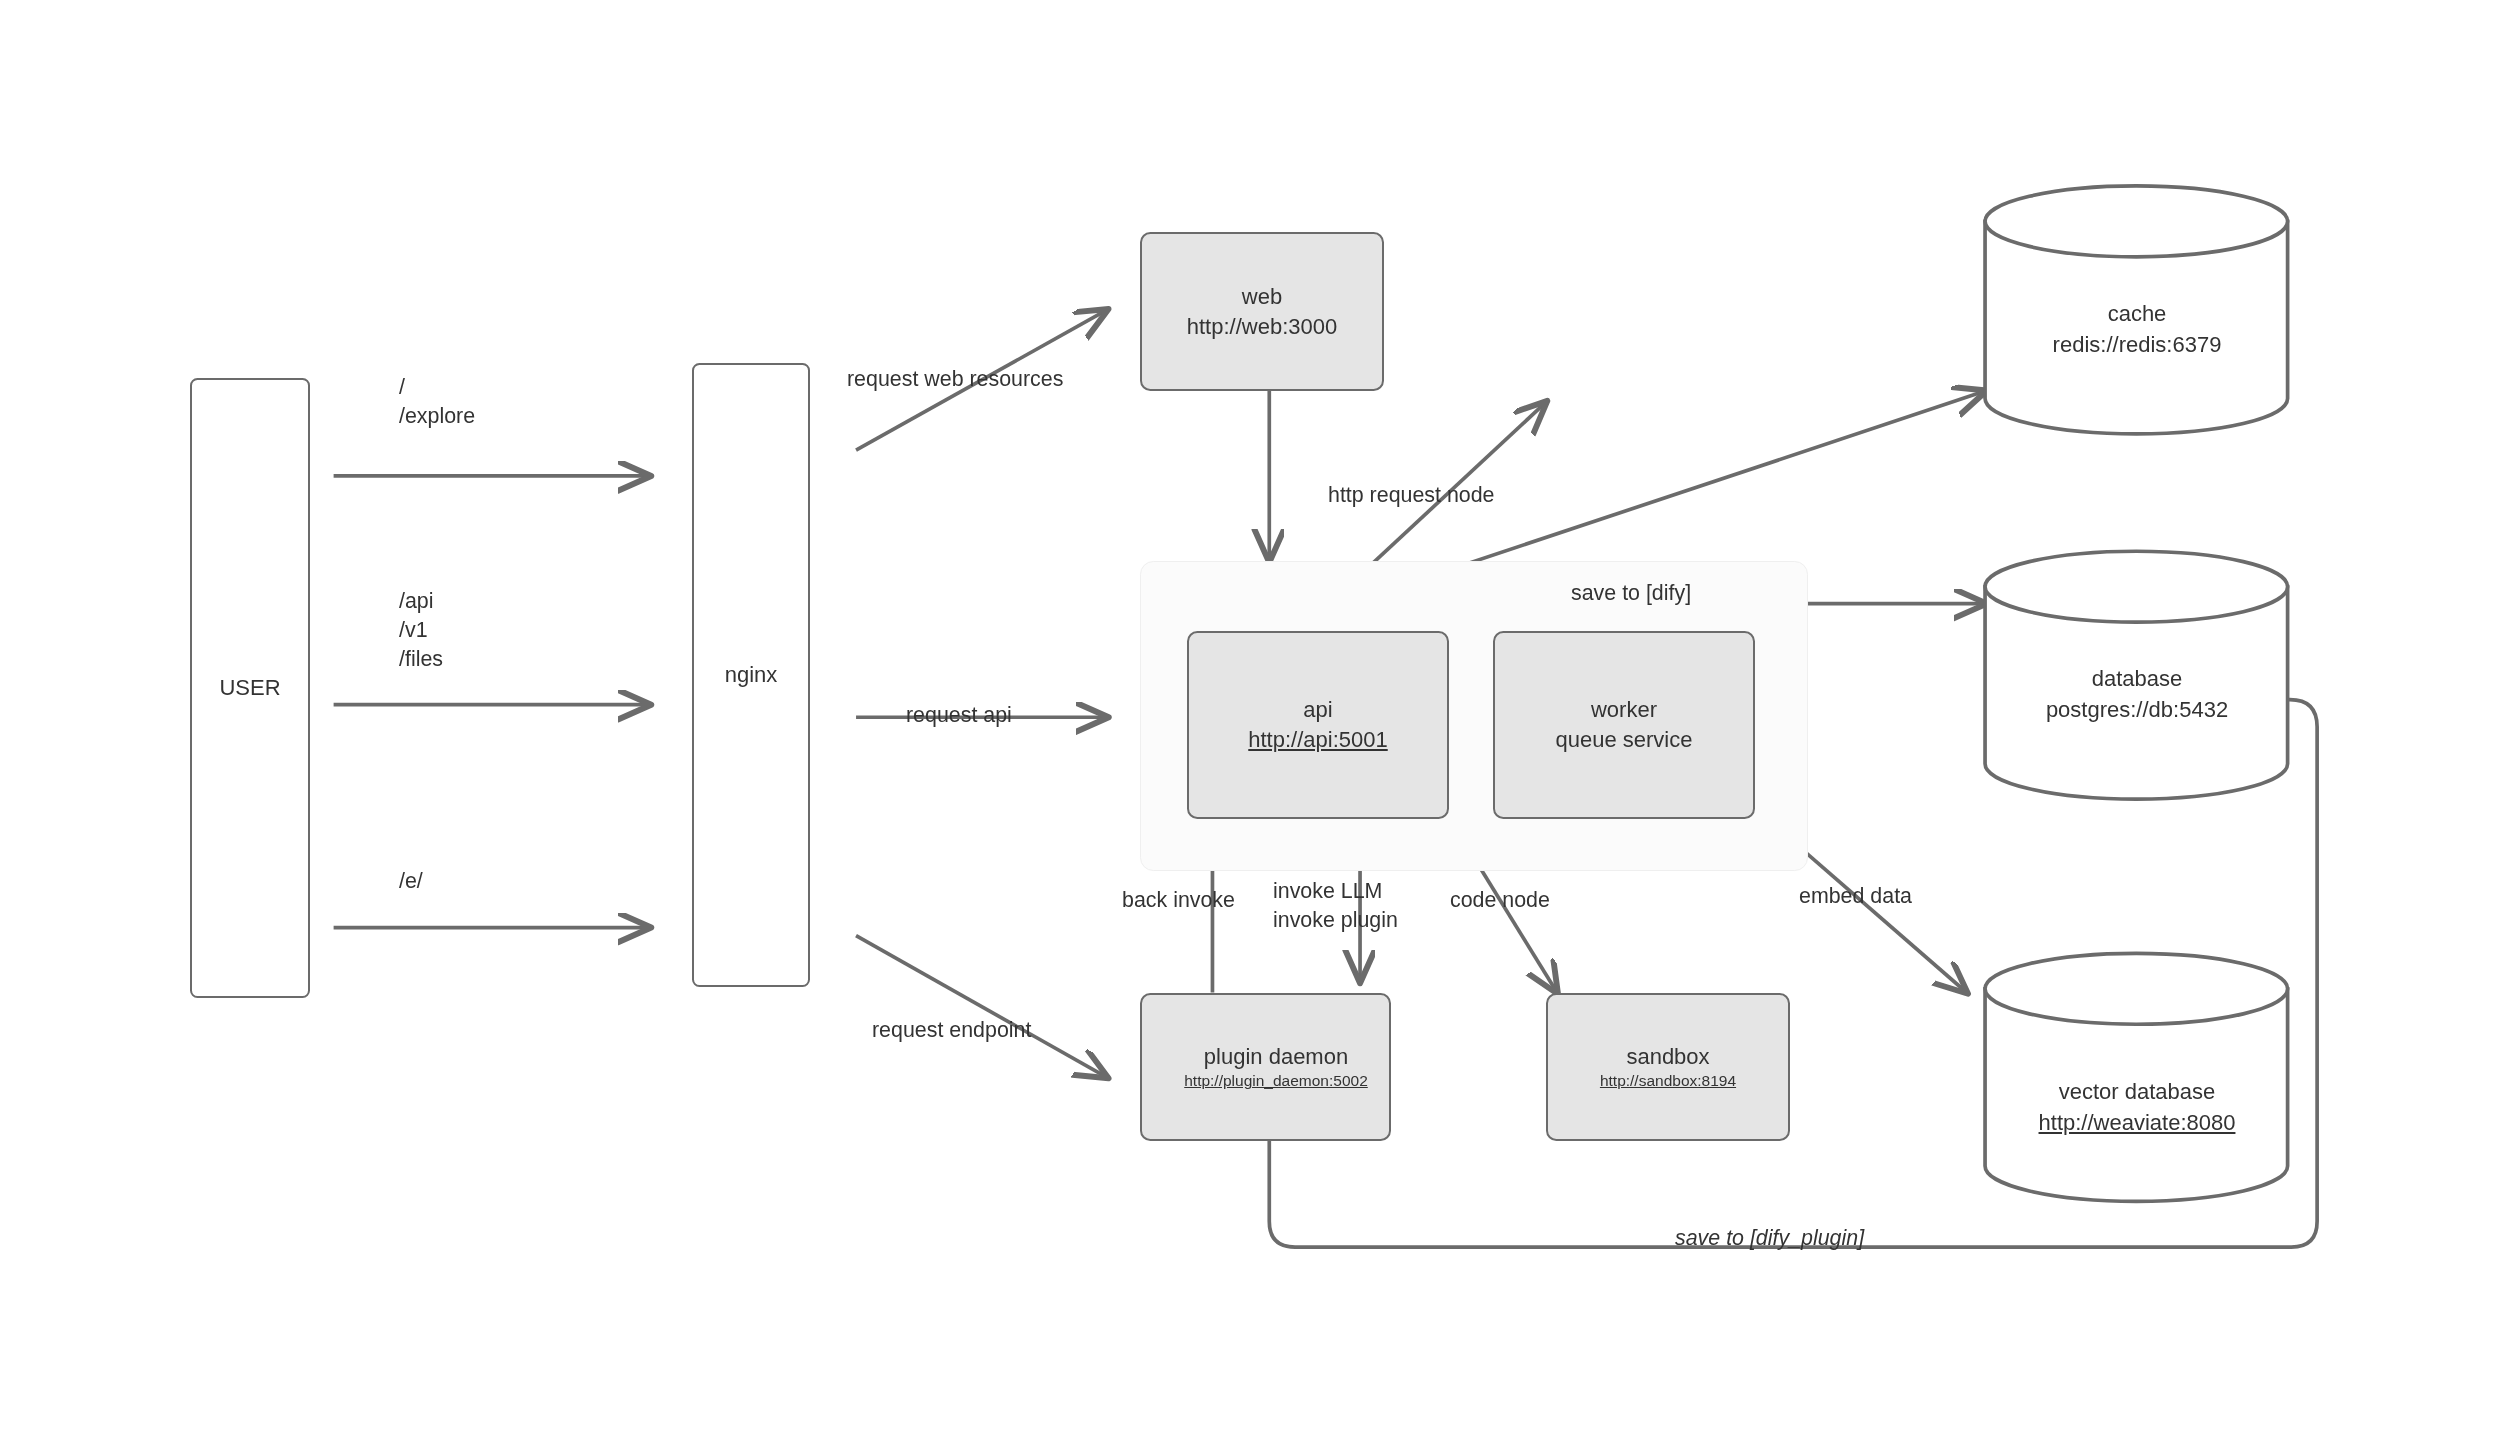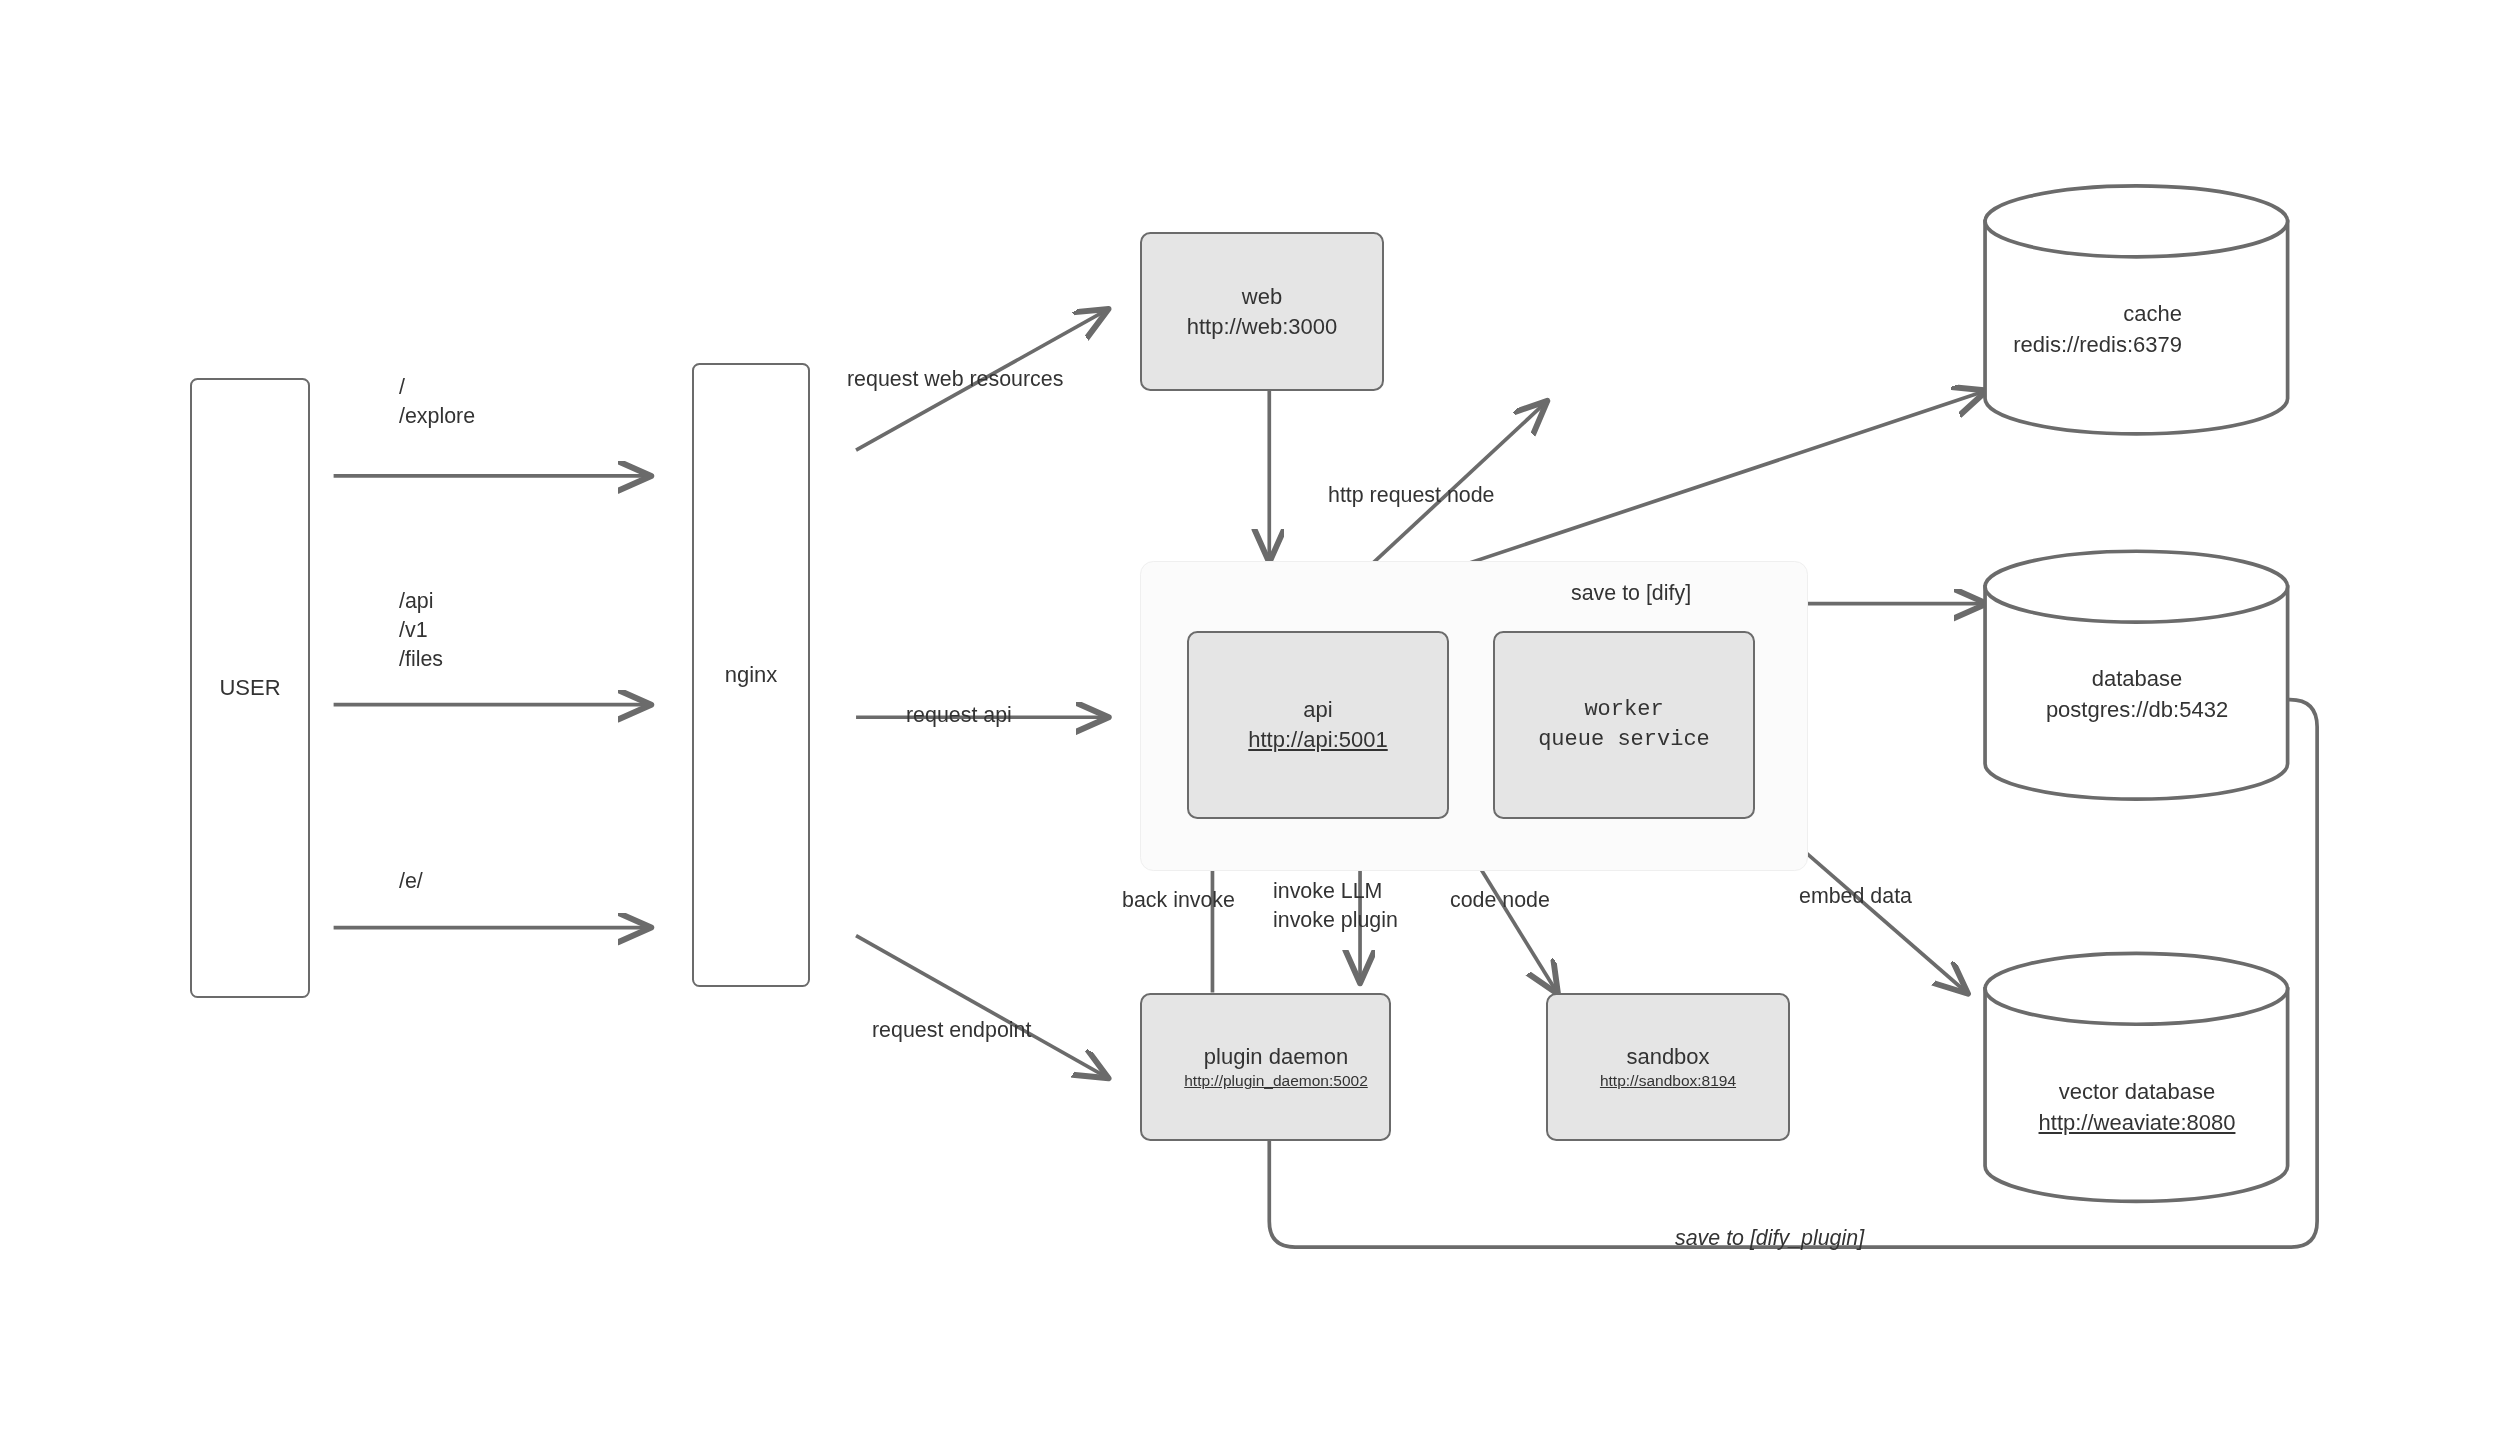--- a/index.html
+++ b/index.html
@@ -151,21 +151,21 @@
     <div class="title">web</div>
     <div class="sub">http://web:3000</div>
   </div>
 
 
   <div class="node" style="left:1187px; top:631px; width:262px; height:188px;">
     <div class="title">api</div>
     <div class="sub underline">http://api:5001</div>
   </div>
 
-  <div class="node" style="left:1493px; top:631px; width:262px; height:188px;font-family:Liberation Mono, monospace;">
+  <div class="node" style="left:1493px; top:631px; width:262px; height:188px;">
     <div class="title">worker</div>
     <div class="sub">queue service</div>
   </div>
 
   <div class="node" style="left:1140px; top:993px; width:251px; height:148px;padding-left:21px;">
     <div class="title">plugin daemon</div>
     <div class="sub small underline">http://plugin_daemon:5002</div>
   </div>
 
   <div class="node" style="left:1546px; top:993px; width:244px; height:148px;">
@@ -180,21 +180,21 @@
       <ellipse cx="2895" cy="300" rx="205" ry="48"></ellipse>
 
       <path d="M2690,795 L2690,1035 A205,48 0 0 0 3100,1035 L3100,795 Z"></path>
       <ellipse cx="2895" cy="795" rx="205" ry="48"></ellipse>
 
       <path d="M2690,1340 L2690,1580 A205,48 0 0 0 3100,1580 L3100,1340 Z"></path>
       <ellipse cx="2895" cy="1340" rx="205" ry="48"></ellipse>
     </g>
   </svg>
 
-  <div class="cyl-label" style="left:1872px; top:299px;text-align:right;">
+  <div class="cyl-label" style="left:1982px; top:299px;">
     <div>cache</div>
     <div>redis://redis:6379</div>
   </div>
 
   <div class="cyl-label" style="left:1982px; top:664px;">
     <div>database</div>
     <div>postgres://db:5432</div>
   </div>
 
   <div class="cyl-label" style="left:1982px; top:1061px;margin-top:16px;">

